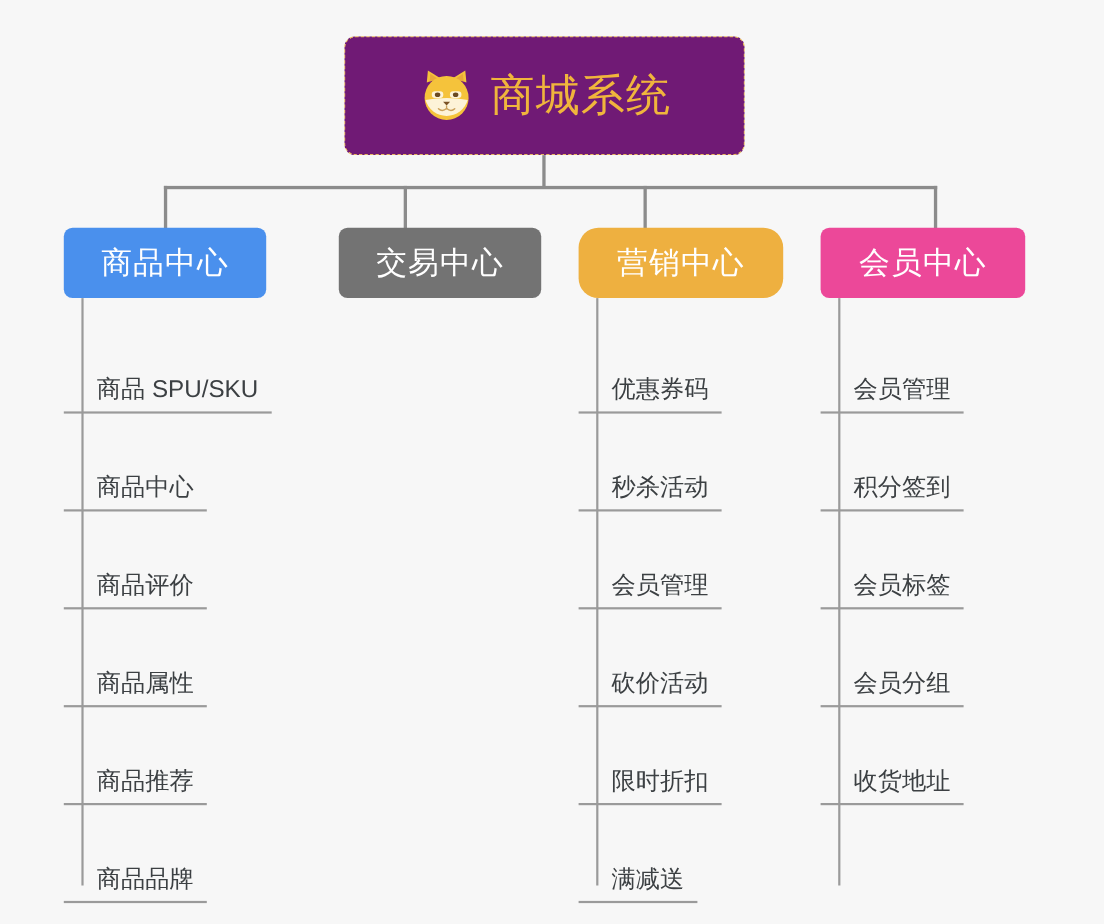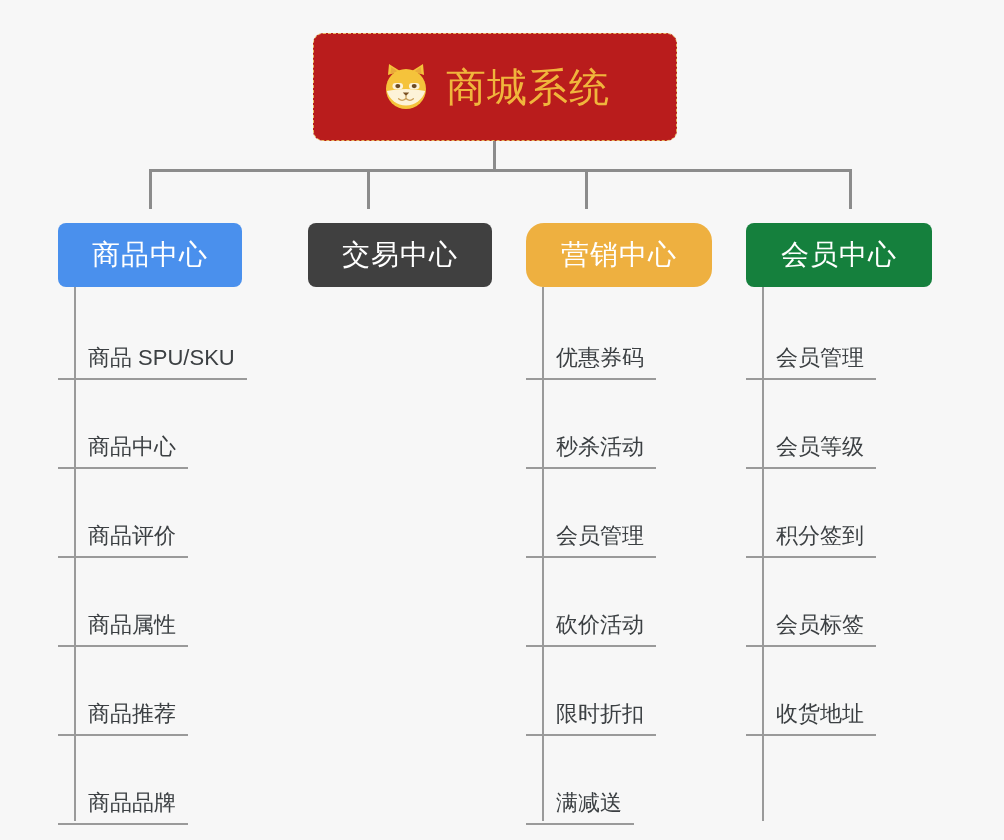--- a/index.html
+++ b/index.html
@@ -23,21 +23,21 @@
   }
 
   
   .root-node {
     position: absolute;
     left: 313px;
     top: 33px;
     width: 364px;
     height: 108px;
     box-sizing: border-box;
-    background: #b91c1c;
+    background: #701a75;
     border: 1px dashed #e8b860;
     border-radius: 10px;
     display: flex;
     align-items: center;
     justify-content: center;
     gap: 14px;
   }
   .root-emoji {
     width: 52px;
     height: 52px;
@@ -72,40 +72,39 @@
   .conn-drop {             
     top: 169px;
     width: 3px;
     height: 40px;
   }
 
   
   .branch {
     position: absolute;
     top: 207px;
-    margin-top: 16px;
   }
   .branch-header {
     box-sizing: border-box;
     height: 64px;
     border-radius: 8px;
     display: flex;
     align-items: center;
     justify-content: center;
     color: #ffffff;
     font-size: 28px;
     letter-spacing: 1px;
     white-space: nowrap;
   }
 
   
   .leaf-list {
     position: relative;
     margin-top: 0;
-    padding-top: 4px;
+    padding-top: 16px;
   }
   
   .leaf-trunk {
     position: absolute;
     top: 0;
     width: 2px;
     background: #9a9a9a;
   }
   .leaf {
     position: relative;
@@ -186,21 +185,21 @@
       <div class="leaf">
           <span class="leaf-label">商品推荐</span>
         </div>
       <div class="leaf">
           <span class="leaf-label">商品品牌</span>
         </div>
     </div>
   </div>
 
   <div class="branch" style="left:308px;width:184px;">
-    <div class="branch-header" style="background:#404040;width:184px;">
+    <div class="branch-header" style="background:#737373;width:184px;">
       <span>交易中心</span>
     </div>
   </div>
 
   <div class="branch" style="left:526px;width:186px;">
     <div class="branch-header" style="background:#eeb040;width:186px;border-radius:18px;">
       <span>营销中心</span>
     </div>
     <div class="leaf-list">
       <div class="leaf-trunk" style="left:16px;height:534px;"></div>
@@ -219,36 +218,36 @@
       <div class="leaf">
           <span class="leaf-label">限时折扣</span>
         </div>
       <div class="leaf">
           <span class="leaf-label">满减送</span>
         </div>
     </div>
   </div>
 
   <div class="branch" style="left:746px;width:186px;">
-    <div class="branch-header" style="background:#15803d;width:186px;">
+    <div class="branch-header" style="background:#ec4899;width:186px;">
       <span>会员中心</span>
     </div>
     <div class="leaf-list">
       <div class="leaf-trunk" style="left:16px;height:534px;"></div>
       <div class="leaf">
           <span class="leaf-label">会员管理</span>
         </div>
       <div class="leaf">
-          <span class="leaf-label">会员等级</span>
-        </div>
-      <div class="leaf">
           <span class="leaf-label">积分签到</span>
         </div>
       <div class="leaf">
           <span class="leaf-label">会员标签</span>
         </div>
       <div class="leaf">
+          <span class="leaf-label">会员分组</span>
+        </div>
+      <div class="leaf">
           <span class="leaf-label">收货地址</span>
         </div>
     </div>
   </div>
 
 </div>
 
 </body></html>

